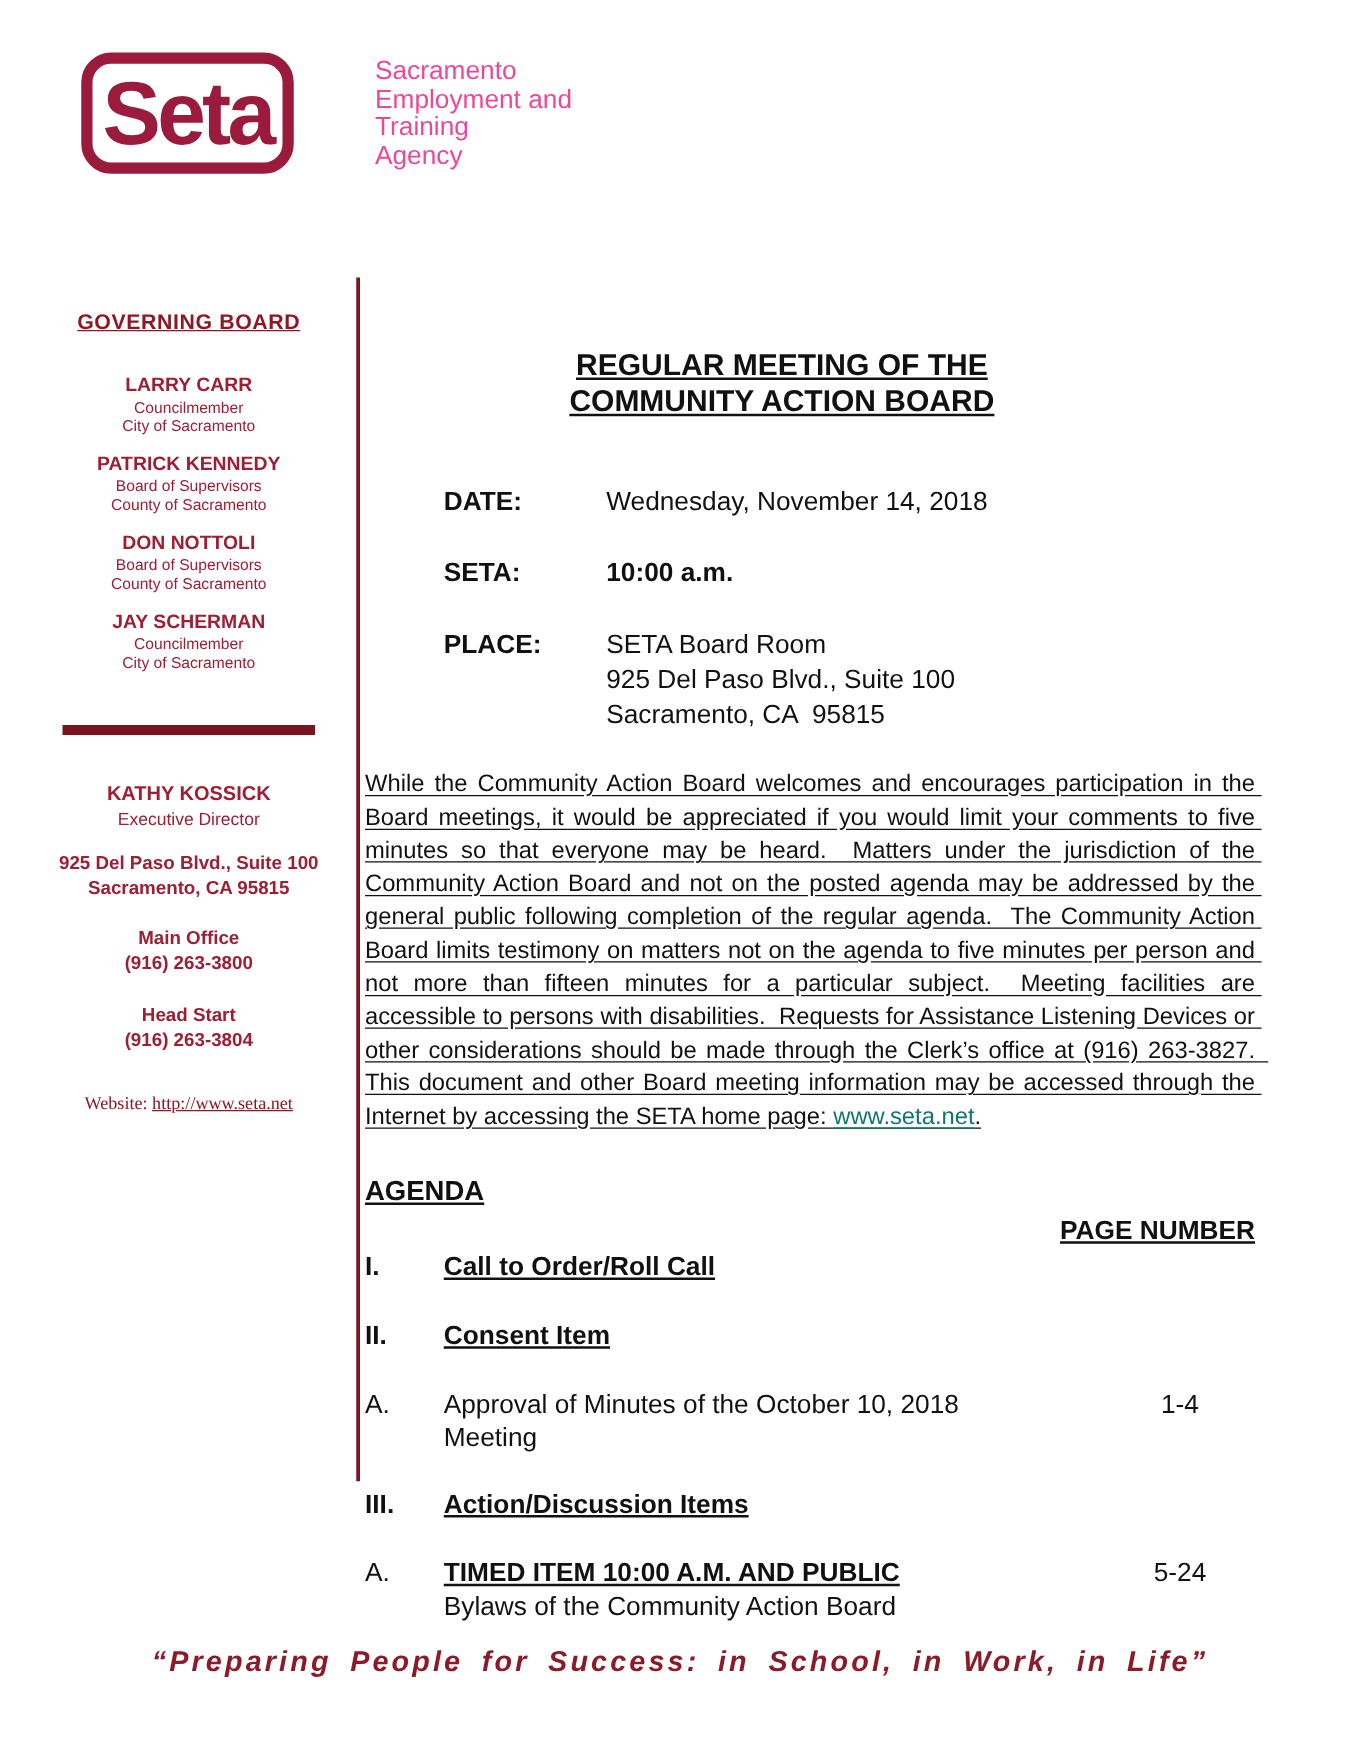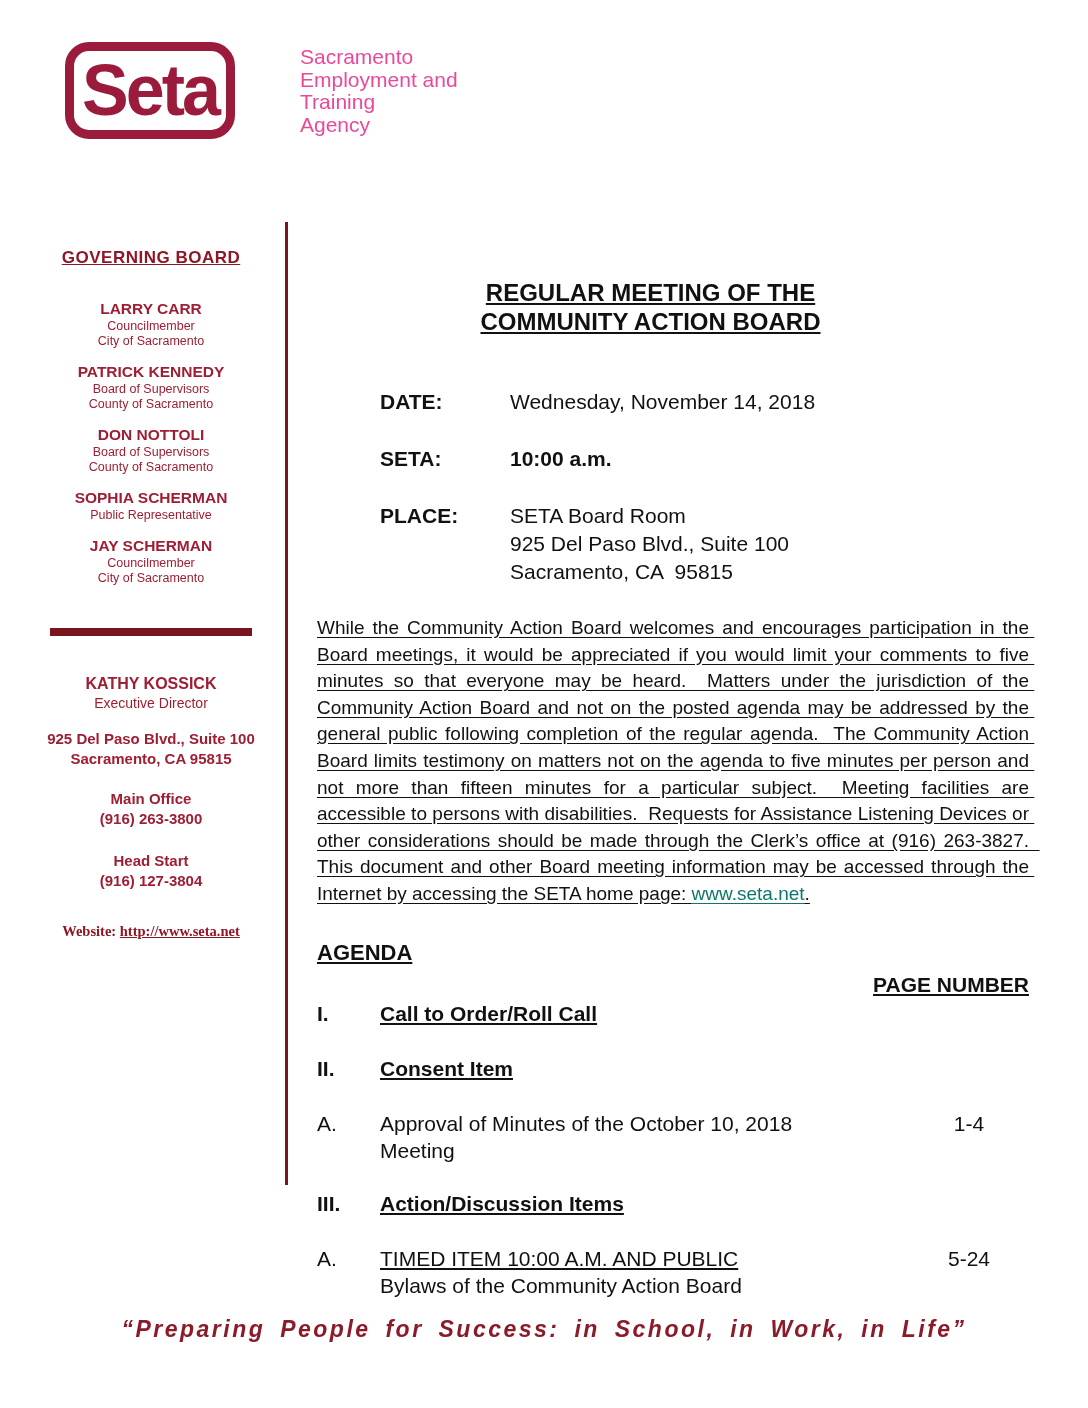--- a/index.html
+++ b/index.html
@@ -54,31 +54,31 @@
   }
   .director { margin-top: 37px; }
   .director-name { font-size: 16px; font-weight: bold; line-height: 21px; }
   .director-title { font-size: 14px; line-height: 19px; }
   .side-address { margin-top: 16px; font-size: 15px; font-weight: bold; line-height: 20px; }
   .side-contact { margin-top: 20px; font-size: 15px; font-weight: bold; line-height: 20px; }
   .side-contact.second { margin-top: 22px; }
   .side-website {
     margin-top: 32px;
     font-family: "Liberation Serif", serif;
-    font-size: 14.5px; font-weight: bold; color: #8E1726;
+    font-size: 14.5px; font-weight: normal; color: #8E1726;
   }
   .side-website a { color: #8E1726; text-decoration: underline; cursor: pointer; }
 
   .vline {
     position: absolute; left: 285px; top: 222px;
     width: 3px; height: 963px; background: #7A141F;
   }
 
   
-  .main { position: absolute; left: 317px; top: 278px; width: 712px; }
+  .main { position: absolute; left: 292px; top: 278px; width: 712px; }
   .doc-title {
     text-align: center; margin-right: 45px;
     font-size: 24px; font-weight: bold; line-height: 29px;
     color: #111111;
   }
   .doc-title .u { text-decoration: underline; }
 
   .meta { margin-top: 52px; }
   .meta-row {
     display: grid; grid-template-columns: 130px 1fr;
@@ -115,21 +115,21 @@
   .agenda-items { margin-top: 3px; }
   .agenda-row {
     display: grid; grid-template-columns: 63px 529px 120px;
     font-size: 21px; line-height: 27px;
     margin-bottom: 28px;
   }
   .agenda-row .num { font-weight: normal; }
   .agenda-row.section .num { font-weight: bold; }
   .agenda-row.section .item-text { font-weight: bold; text-decoration: underline; }
   .agenda-row .pages { text-align: center; }
-  .bu { font-weight: normal; text-decoration: underline; }
+  .bu { font-weight: bold; text-decoration: underline; }
   .row-tight { margin-bottom: 26px; }
 
   
   .footer {
     position: absolute; left: 0; right: 0; top: 1316px;
     text-align: center;
     color: #8C1B2A;
     font-size: 23px; font-weight: bold; font-style: italic;
     letter-spacing: 2.5px; word-spacing: 6px;
   }
@@ -161,24 +161,20 @@
       <div class="member-name">PATRICK KENNEDY</div>
       <div class="member-role">Board of Supervisors</div>
       <div class="member-role">County of Sacramento</div>
     </div>
     <div class="member">
       <div class="member-name">DON NOTTOLI</div>
       <div class="member-role">Board of Supervisors</div>
       <div class="member-role">County of Sacramento</div>
     </div>
     <div class="member">
-      <div class="member-name">SOPHIA SCHERMAN</div>
-      <div class="member-role">Public Representative</div>
-    </div>
-    <div class="member">
       <div class="member-name">JAY SCHERMAN</div>
       <div class="member-role">Councilmember</div>
       <div class="member-role">City of Sacramento</div>
     </div>
 
     <div class="side-bar-rule"></div>
 
     <div class="director">
       <div class="director-name">KATHY KOSSICK</div>
       <div class="director-title">Executive Director</div>
@@ -188,21 +184,21 @@
       <div>925 Del Paso Blvd., Suite 100</div>
       <div>Sacramento, CA 95815</div>
     </div>
 
     <div class="side-contact">
       <div>Main Office</div>
       <div>(916) 263-3800</div>
     </div>
     <div class="side-contact second">
       <div>Head Start</div>
-      <div>(916) 127-3804</div>
+      <div>(916) 263-3804</div>
     </div>
 
     <div class="side-website"><span>Website: </span><a>http://www.seta.net</a></div>
   </div>
 
   <div class="vline"></div>
 
   <div class="main">
     <div class="doc-title">
       <div class="u">REGULAR MEETING OF THE</div>

